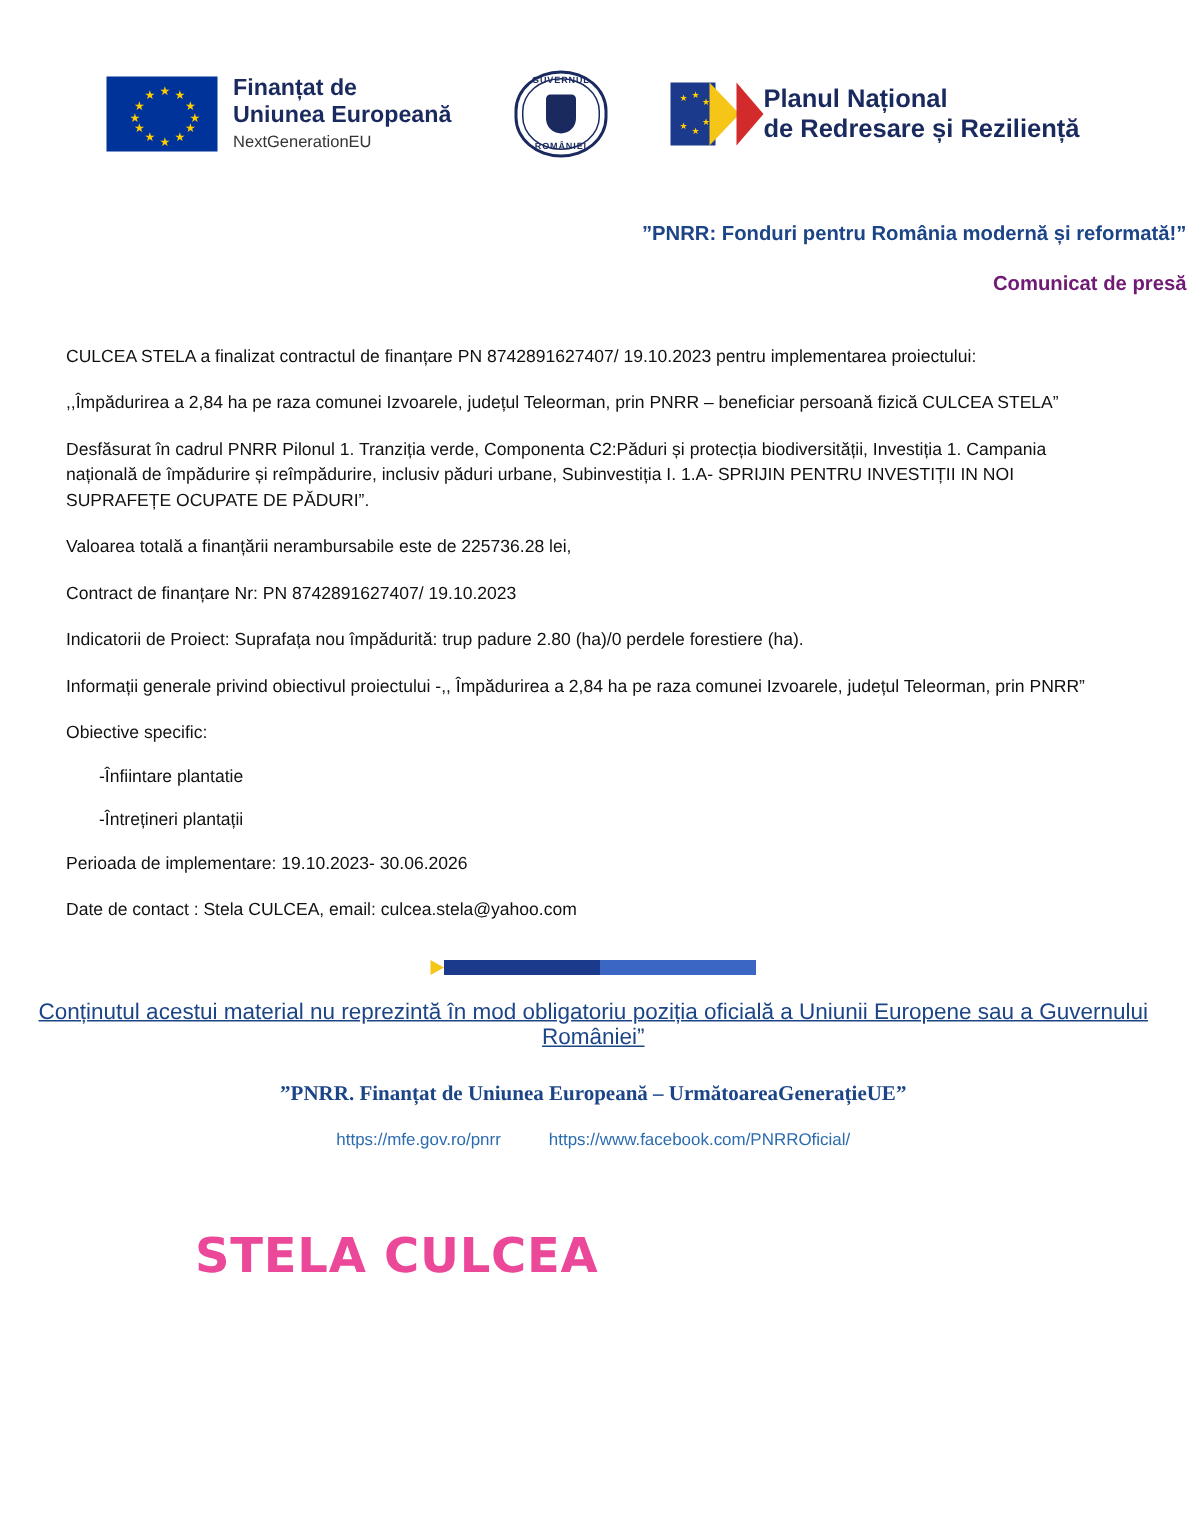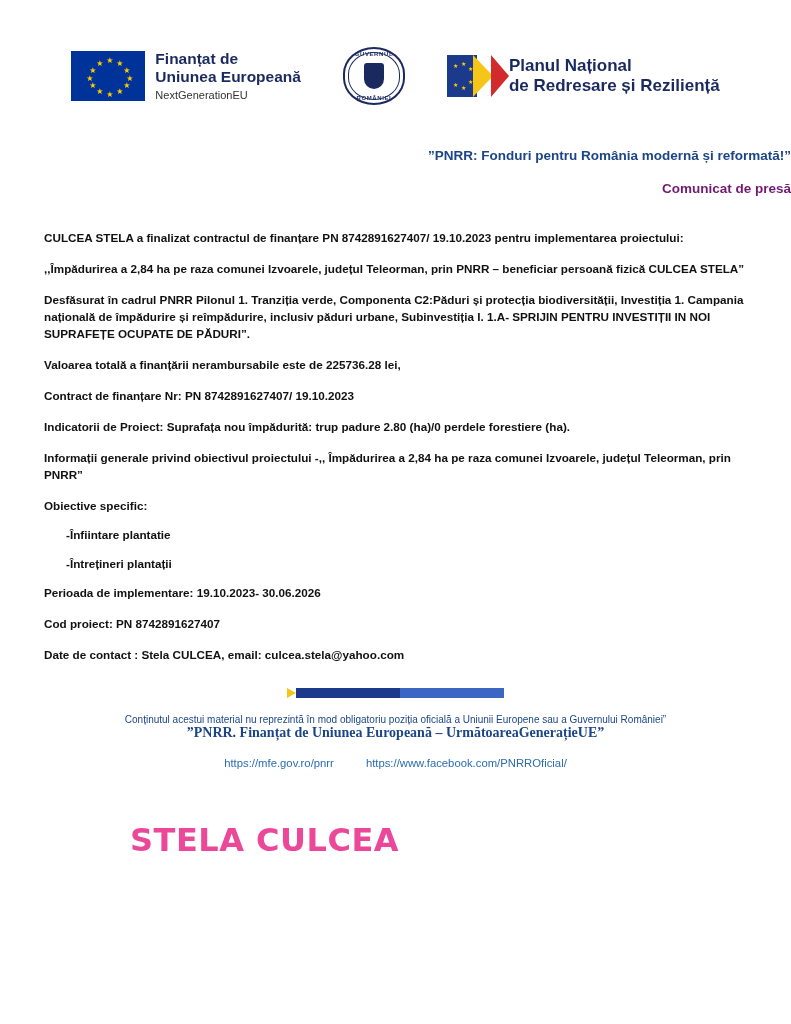--- a/index.html
+++ b/index.html
@@ -174,21 +174,21 @@
     font-weight: bold;
     color: #701a75;
   }
 
   
   .body-block {
     margin: 34px 44px 0 44px;
   }
   .body-block p {
     font-size: 11.7px;
-    font-weight: bold;
+    font-weight: normal;
     line-height: 1.45;
     margin: 0 0 14px 0;
     color: #111;
   }
   .body-block p.indent {
     margin-left: 22px;
     margin-bottom: 12px;
   }
   .body-block p.tight {
     margin-bottom: 12px;
@@ -215,23 +215,24 @@
     width: 104px;
     height: 10px;
     background: #1b3a8c;
   }
   .bar-blue-b {
     width: 104px;
     height: 10px;
     background: #3b66c4;
   }
   .footer .disclaimer {
-    font-size: 10px;
+    font-size: 15px;
     color: #1c4587;
-    margin-bottom: 0;
+    margin-bottom: 22px;
+    text-decoration: underline;
   }
   .footer .slogan {
     font-size: 14px;
     font-weight: bold;
     color: #1c4587;
     font-family: "Liberation Serif", serif;
     margin-bottom: 16px;
   }
   .footer .links {
     display: flex;
@@ -323,21 +324,20 @@
     <p>,,Împădurirea a 2,84 ha pe raza comunei Izvoarele, județul Teleorman, prin PNRR – beneficiar persoană fizică CULCEA STELA”</p>
     <p>Desfăsurat în cadrul PNRR Pilonul 1. Tranziția verde, Componenta C2:Păduri și protecția biodiversității, Investiția 1. Campania națională de împădurire și reîmpădurire, inclusiv păduri urbane, Subinvestiția I. 1.A- SPRIJIN PENTRU INVESTIȚII IN NOI SUPRAFEȚE OCUPATE DE PĂDURI”.</p>
     <p>Valoarea totală a finanțării nerambursabile este de 225736.28  lei,</p>
     <p>Contract de finanțare Nr: PN 8742891627407/ 19.10.2023</p>
     <p>Indicatorii de Proiect: Suprafața nou împădurită: trup padure 2.80 (ha)/0 perdele forestiere (ha).</p>
     <p>Informații generale privind obiectivul proiectului -,, Împădurirea a 2,84 ha pe raza comunei Izvoarele, județul Teleorman, prin PNRR”</p>
     <p class="tight">Obiective specific:</p>
     <p class="indent">-Înfiintare plantatie</p>
     <p class="indent">-Întrețineri plantații</p>
     <p>Perioada de implementare: 19.10.2023- 30.06.2026</p>
-    <p>Cod proiect: PN 8742891627407</p>
     <p>Date de contact : Stela CULCEA, email: culcea.stela@yahoo.com</p>
   </div>
 
   <div class="footer">
     <div class="bar-wrap">
       <div class="bar-chevron"></div>
       <div class="bar-blue-a"></div>
       <div class="bar-blue-b"></div>
     </div>
     <div class="disclaimer">Conținutul acestui material nu reprezintă în mod obligatoriu poziția oficială a Uniunii Europene sau a Guvernului României”</div>

